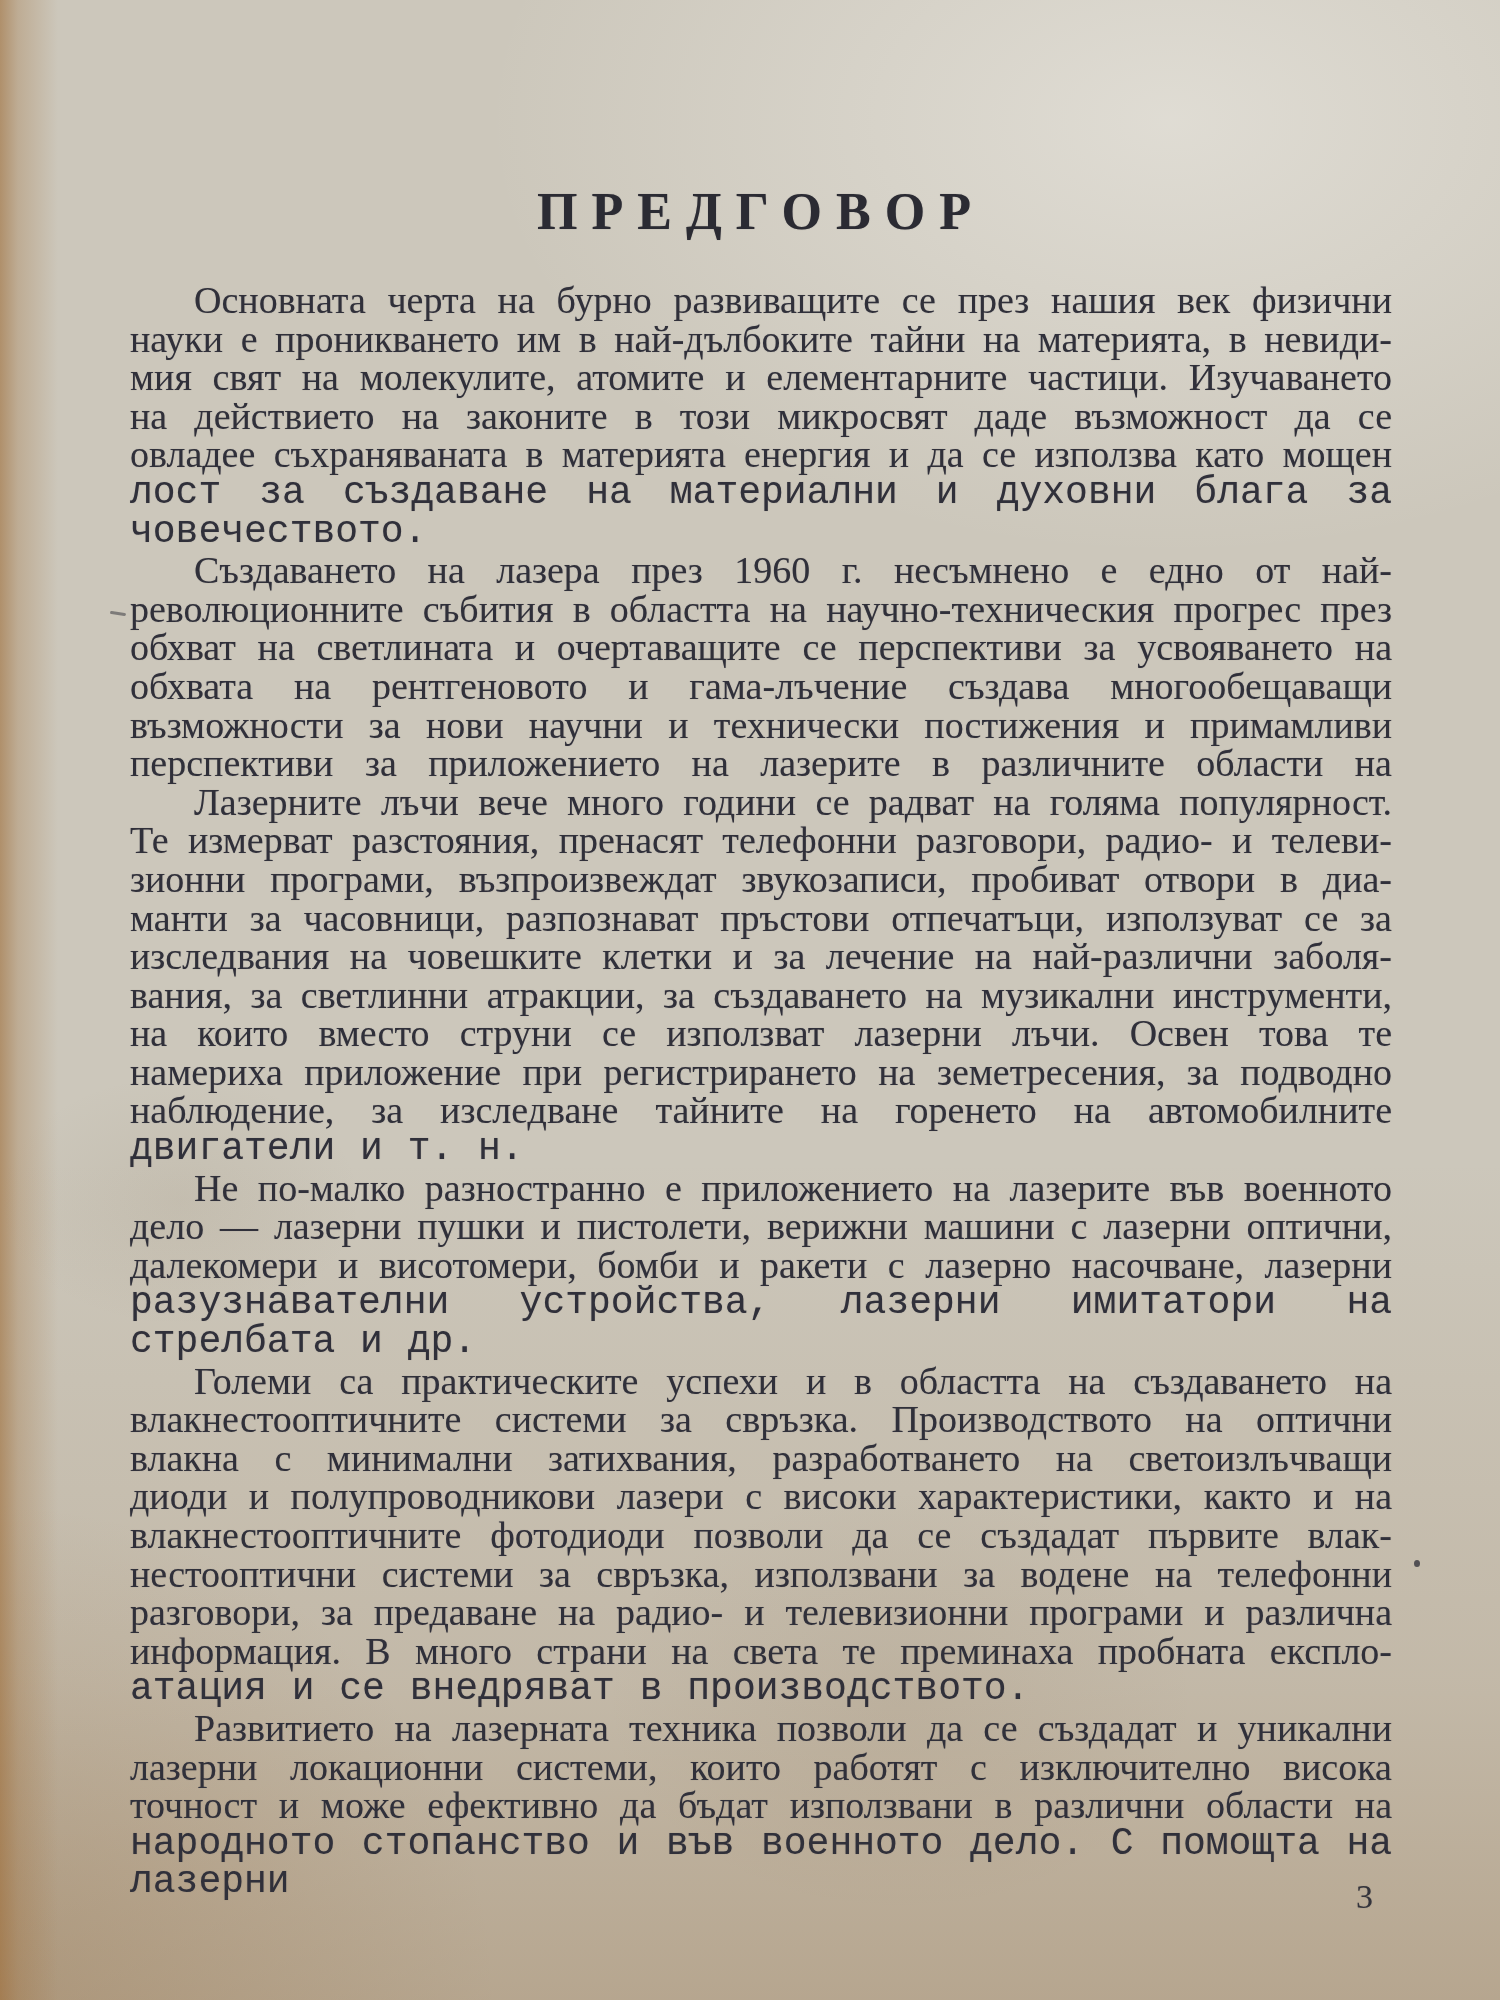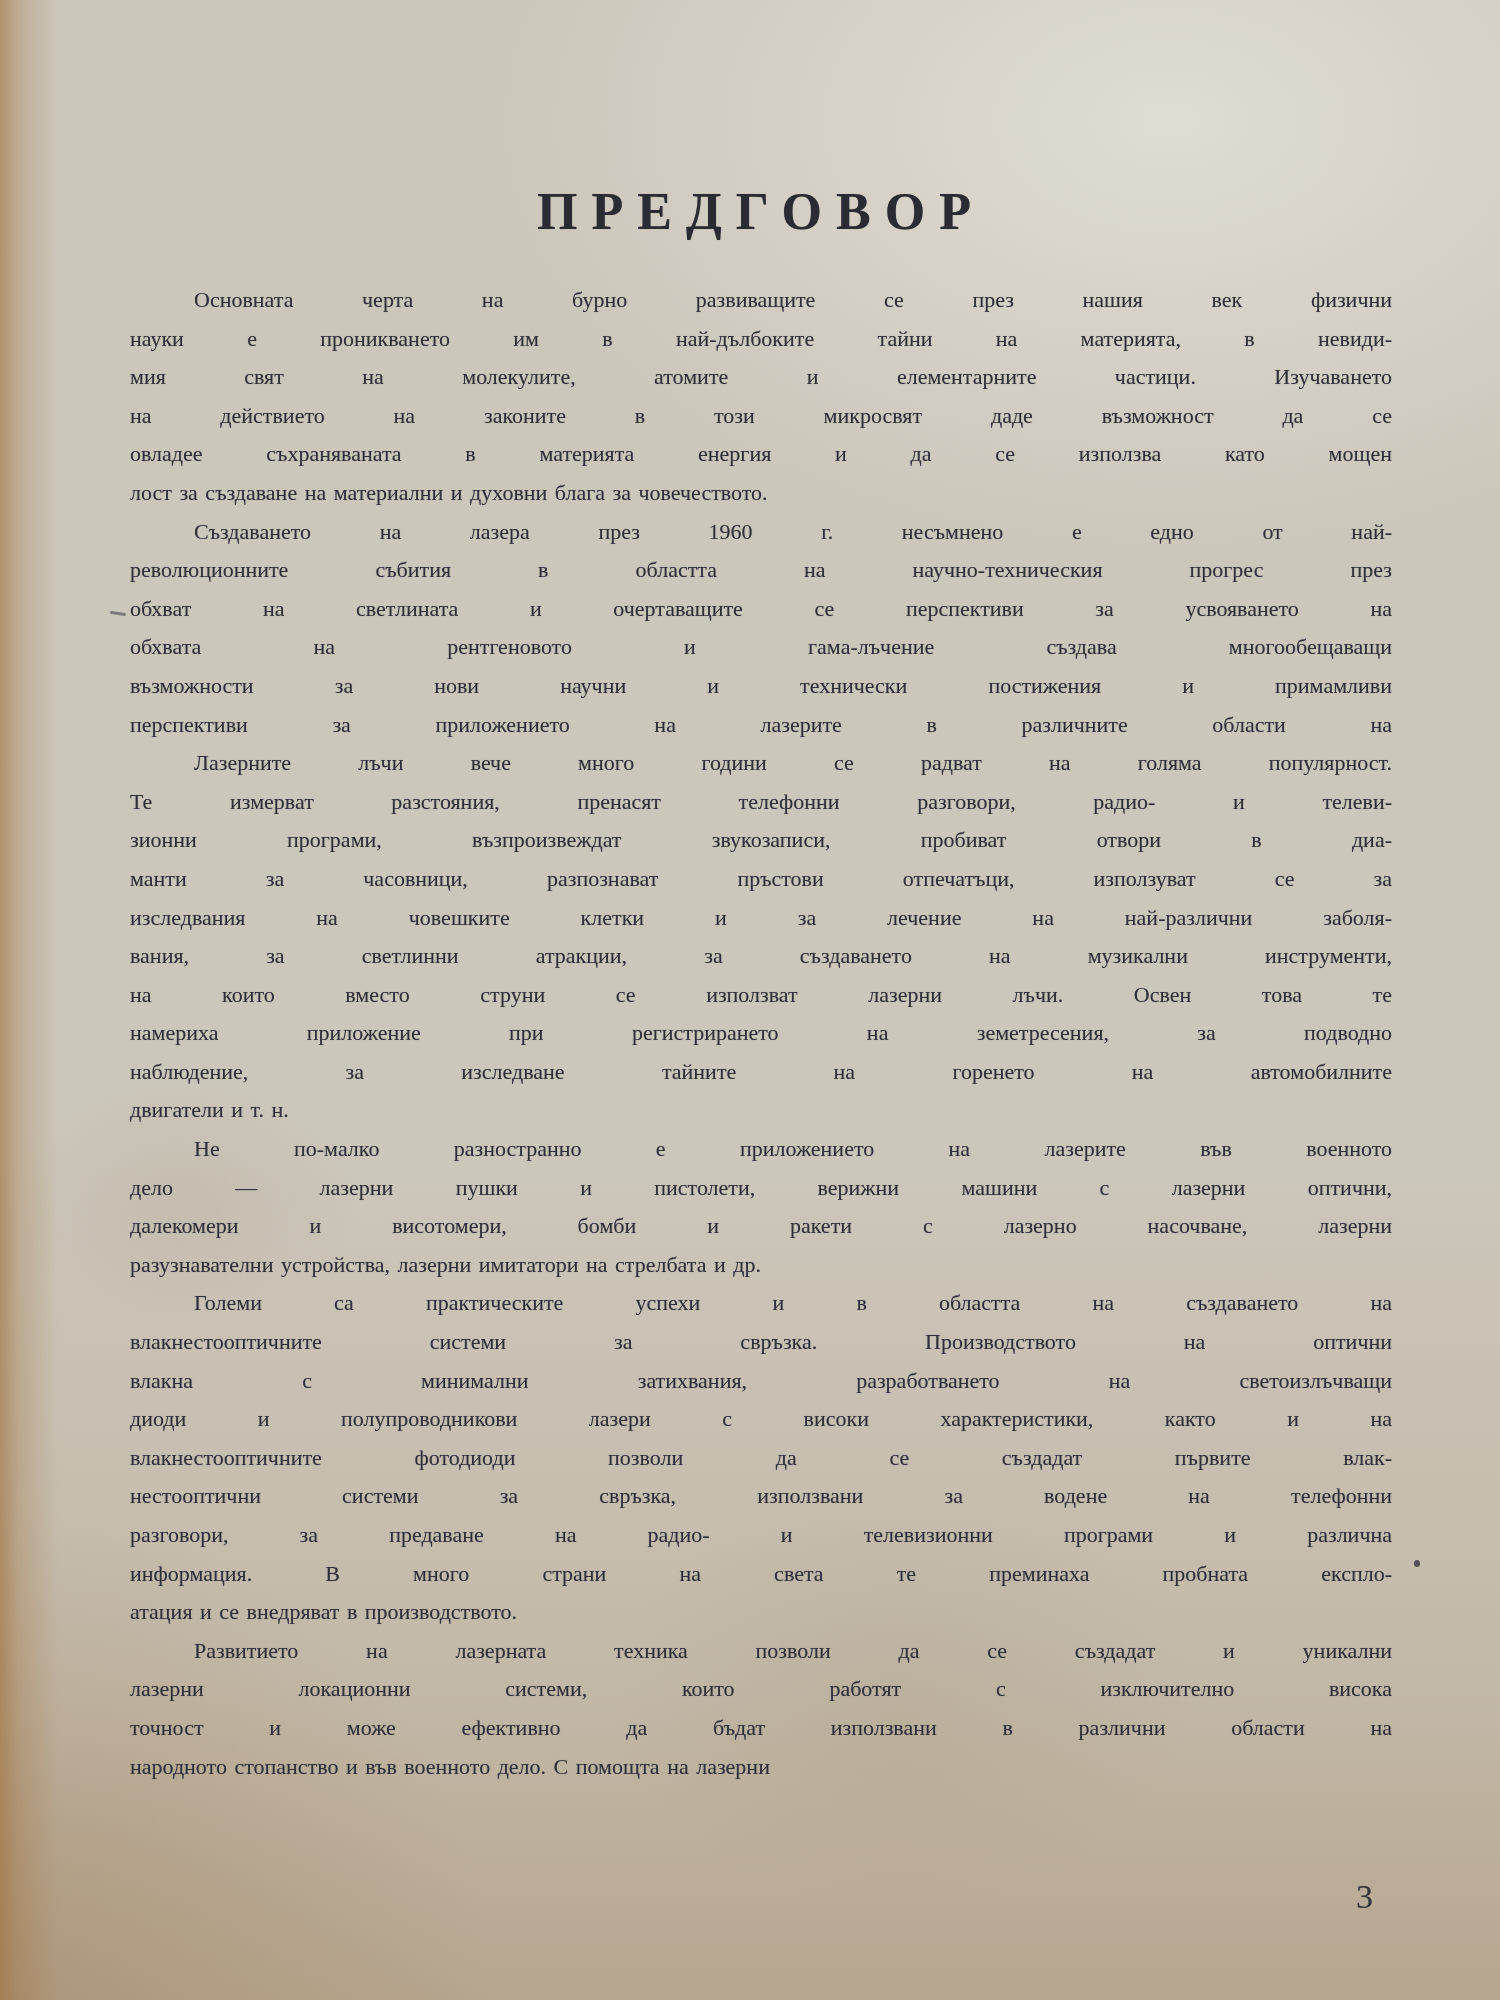--- a/index.html
+++ b/index.html
@@ -31,32 +31,32 @@
   .title {
     margin: 0 0 40px 0;
     text-align: center;
     font-size: 52px;
     font-weight: bold;
     letter-spacing: 14px;
     color: #2b2b33;
     text-shadow: 0 0 1px rgba(43,43,51,.35);
   }
 
-  .body-text { font-size: 22px; line-height: 38.6px; word-spacing: 2px; }
+  .body-text { font-size: 38px; line-height: 38.6px; word-spacing: 2px; }
 
   .paragraph { margin: 0; }
 
   .line {
     text-align: justify;
     text-align-last: justify;
     white-space: normal;
     text-shadow: 0 0 1px rgba(48,48,58,.30);
   }
   .line.first { text-indent: 64px; }
-  .line.last  { text-align-last: left; }
+  .line.last  { text-align-last: left; font-family: Liberation Mono, monospace; }
 
   .page-number {
     position: absolute;
     left: 1356px;
     top: 1878px;
     font-size: 34px;
     color: #34343c;
     text-shadow: 0 0 1px rgba(52,52,60,.3);
   }
 

